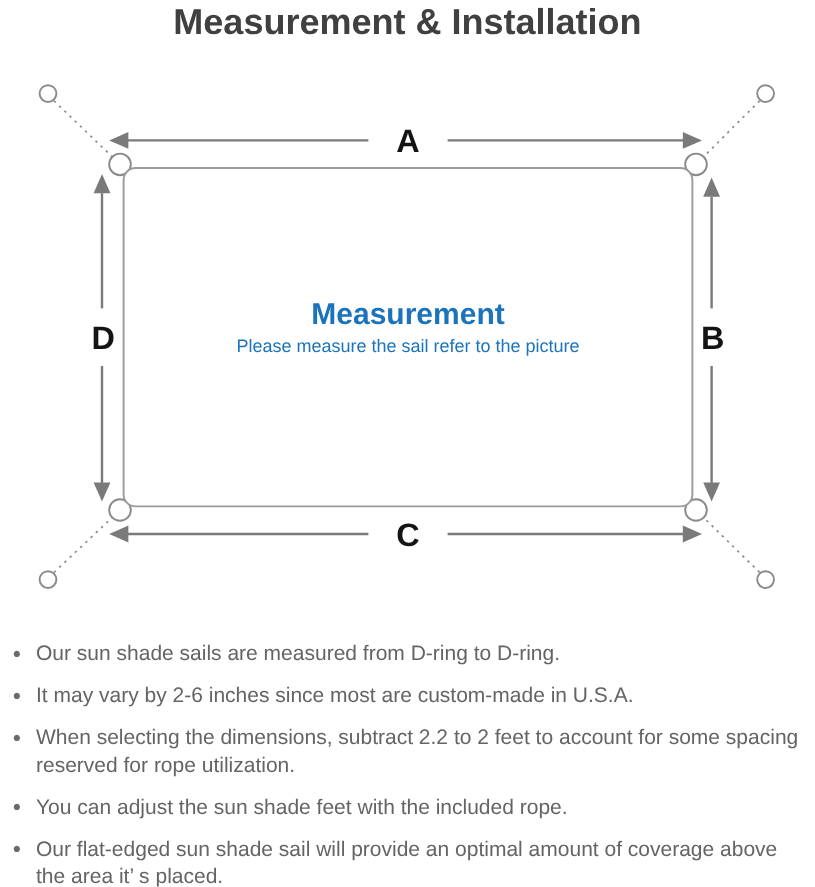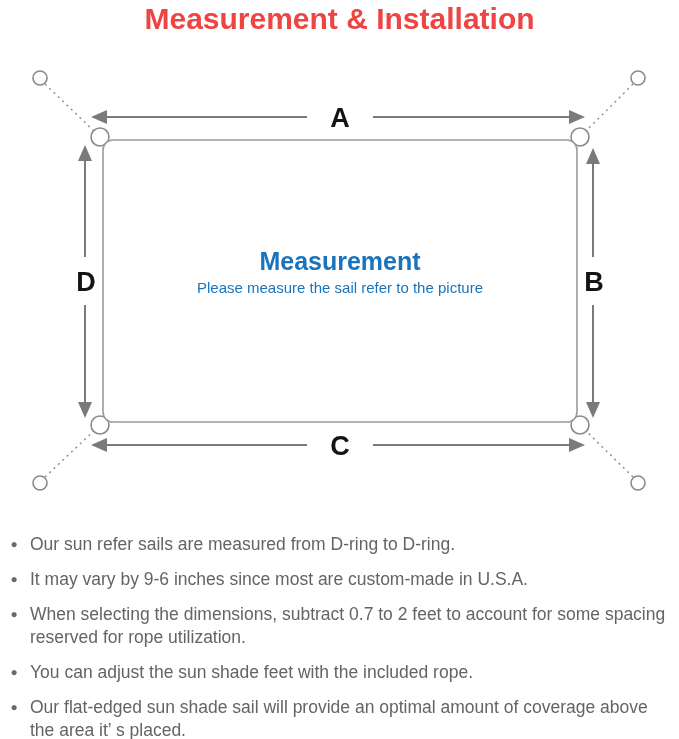--- a/index.html
+++ b/index.html
@@ -2,21 +2,21 @@
 <html><head>
 <meta charset="utf-8">
 <style>
   html,body{margin:0;padding:0;background:#ffffff;}
   .page{
     position:relative;width:679px;height:739px;background:#ffffff;overflow:hidden;
     font-family:"Liberation Sans","DejaVu Sans",sans-serif;
   }
   .title{
     position:absolute;top:2px;left:0;width:100%;text-align:center;
-    font-size:30px;font-weight:bold;color:#ef4444;
+    font-size:30px;font-weight:bold;color:#404040;
   }
   svg.diagram{position:absolute;top:0;left:0;display:block;}
   svg .outline{fill:#ffffff;stroke:#9b9b9b;stroke-width:1.6;}
   svg .ring{fill:#ffffff;stroke:#8a8a8a;stroke-width:1.6;}
   svg .anchor{fill:#ffffff;stroke:#8a8a8a;stroke-width:1.6;}
   svg .rope{stroke:#8a8a8a;stroke-width:1.4;stroke-dasharray:2 4;fill:none;}
   svg .arrow{stroke:#7a7a7a;stroke-width:2;fill:none;}
   svg .head{fill:#7a7a7a;stroke:none;}
   svg text{font-family:"Liberation Sans","DejaVu Sans",sans-serif;}
   svg .dim{font-size:27px;font-weight:bold;fill:#141414;text-anchor:middle;}
@@ -95,29 +95,29 @@
     <text class="dim" x="86" y="291">D</text>
     <text class="dim" x="594" y="291">B</text>
 
     <text class="ctitle" x="340" y="270">Measurement</text>
     <text class="csub" x="340" y="293">Please measure the sail refer to the picture</text>
   </svg>
 
   <ul class="bullets">
     <li>
       <span class="dot">●</span>
-      <span class="btext">Our sun refer sails are measured from D-ring to D-ring.</span>
+      <span class="btext">Our sun shade sails are measured from D-ring to D-ring.</span>
     </li>
     <li>
       <span class="dot">●</span>
-      <span class="btext">It may vary by 9-6 inches since most are custom-made in U.S.A.</span>
+      <span class="btext">It may vary by 2-6 inches since most are custom-made in U.S.A.</span>
     </li>
     <li>
       <span class="dot">●</span>
-      <span class="btext">When selecting the dimensions, subtract 0.7 to 2 feet to account for some spacing reserved for rope utilization.</span>
+      <span class="btext">When selecting the dimensions, subtract 2.2 to 2 feet to account for some spacing reserved for rope utilization.</span>
     </li>
     <li>
       <span class="dot">●</span>
       <span class="btext">You can adjust the sun shade feet with the included rope.</span>
     </li>
     <li>
       <span class="dot">●</span>
       <span class="btext">Our flat-edged sun shade sail will provide an optimal amount of coverage above the area it’ s placed.</span>
     </li>
   </ul>

